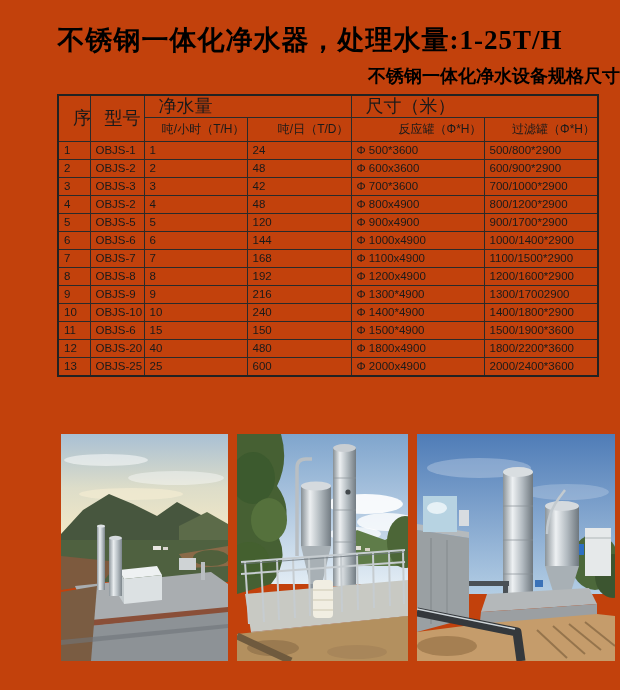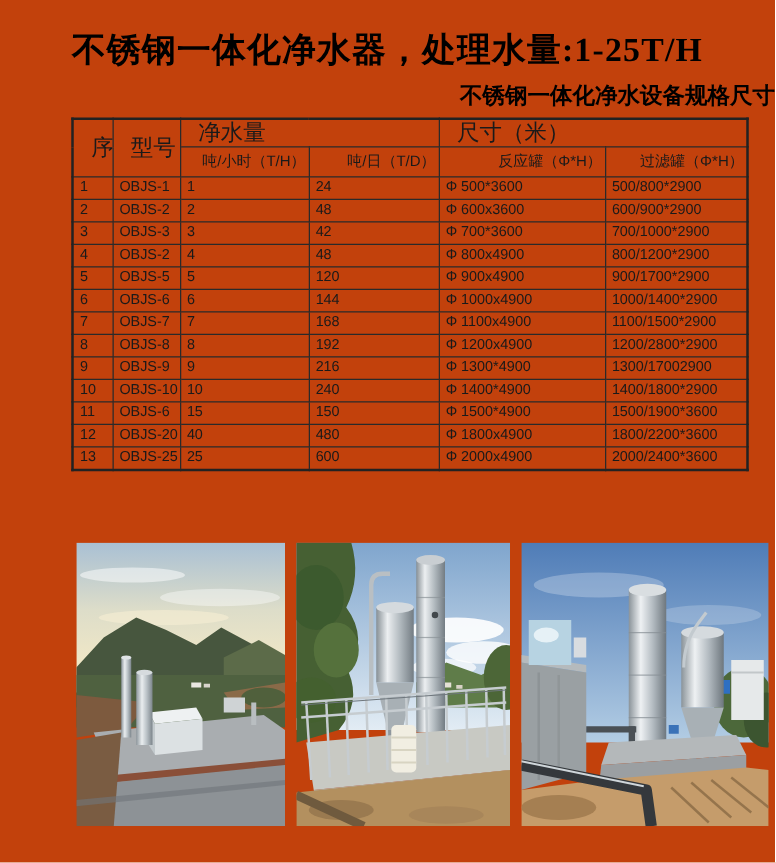--- a/index.html
+++ b/index.html
@@ -124,21 +124,21 @@
           <td>168</td>
           <td>Φ 1100x4900</td>
           <td>1100/1500*2900</td>
         </tr>
         <tr>
           <td>8</td>
           <td>OBJS-8</td>
           <td>8</td>
           <td>192</td>
           <td>Φ 1200x4900</td>
-          <td>1200/2800*2900</td>
+          <td>1200/1600*2900</td>
         </tr>
         <tr>
           <td>9</td>
           <td>OBJS-9</td>
           <td>9</td>
           <td>216</td>
           <td>Φ 1300*4900</td>
           <td>1300/17002900</td>
         </tr>
         <tr>

